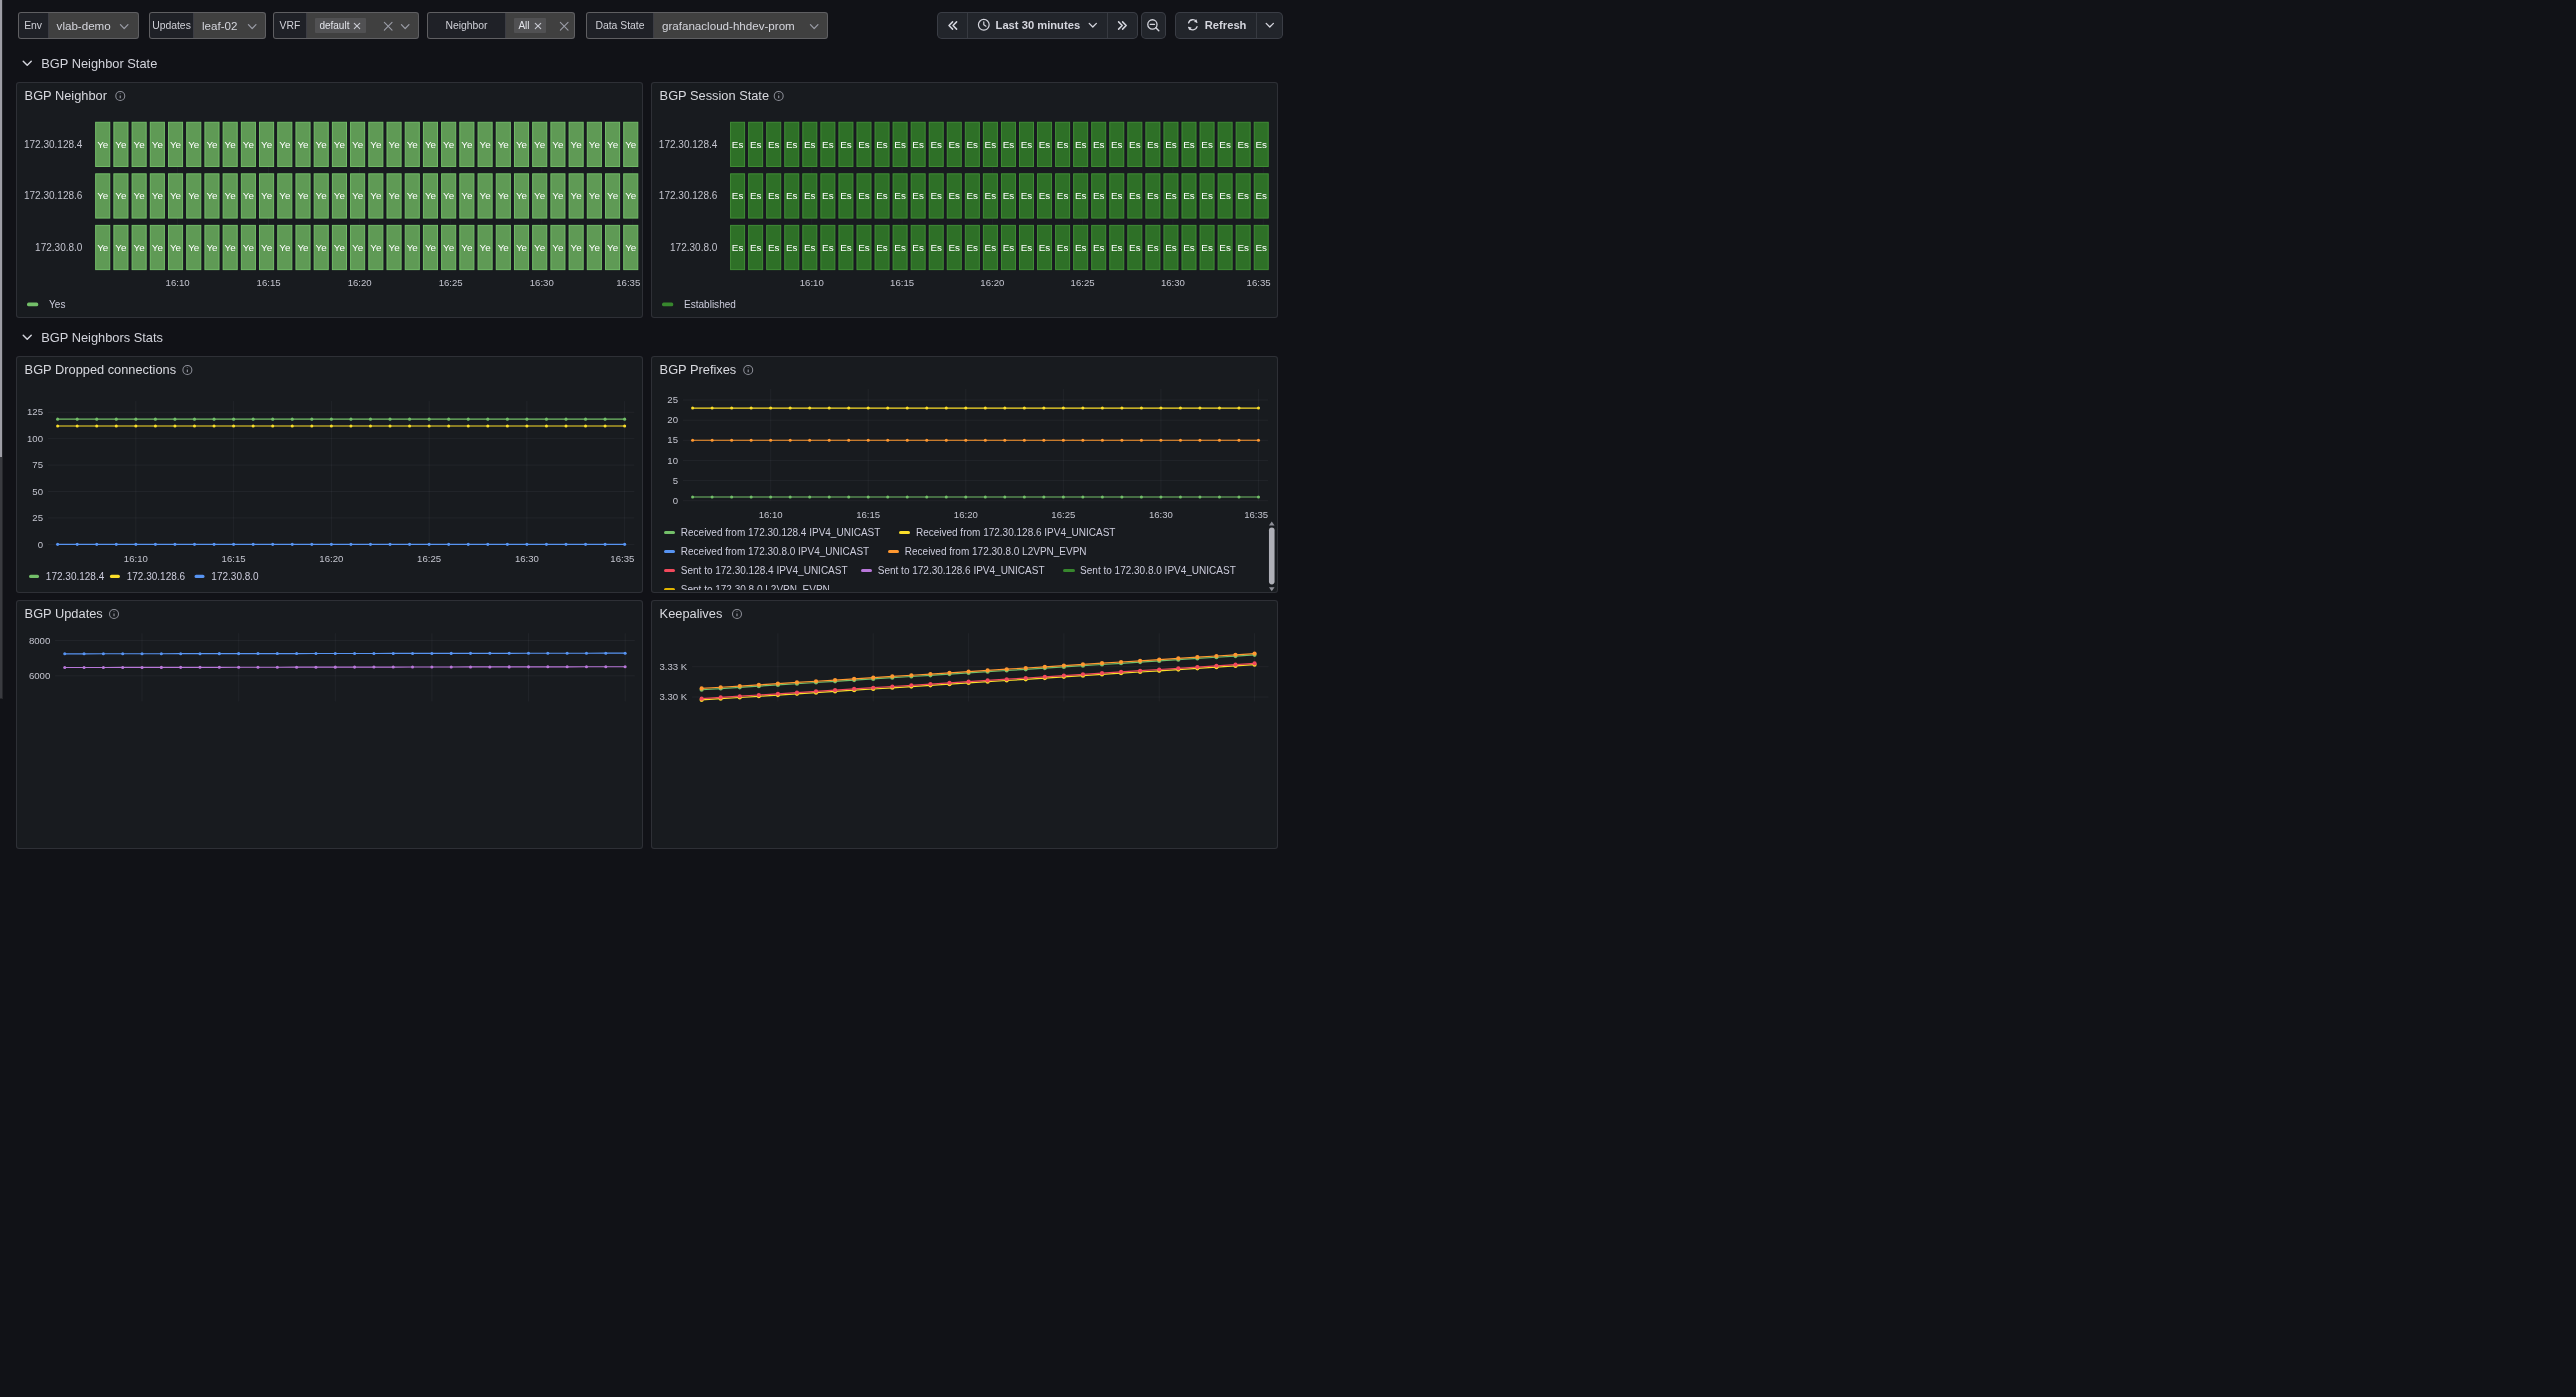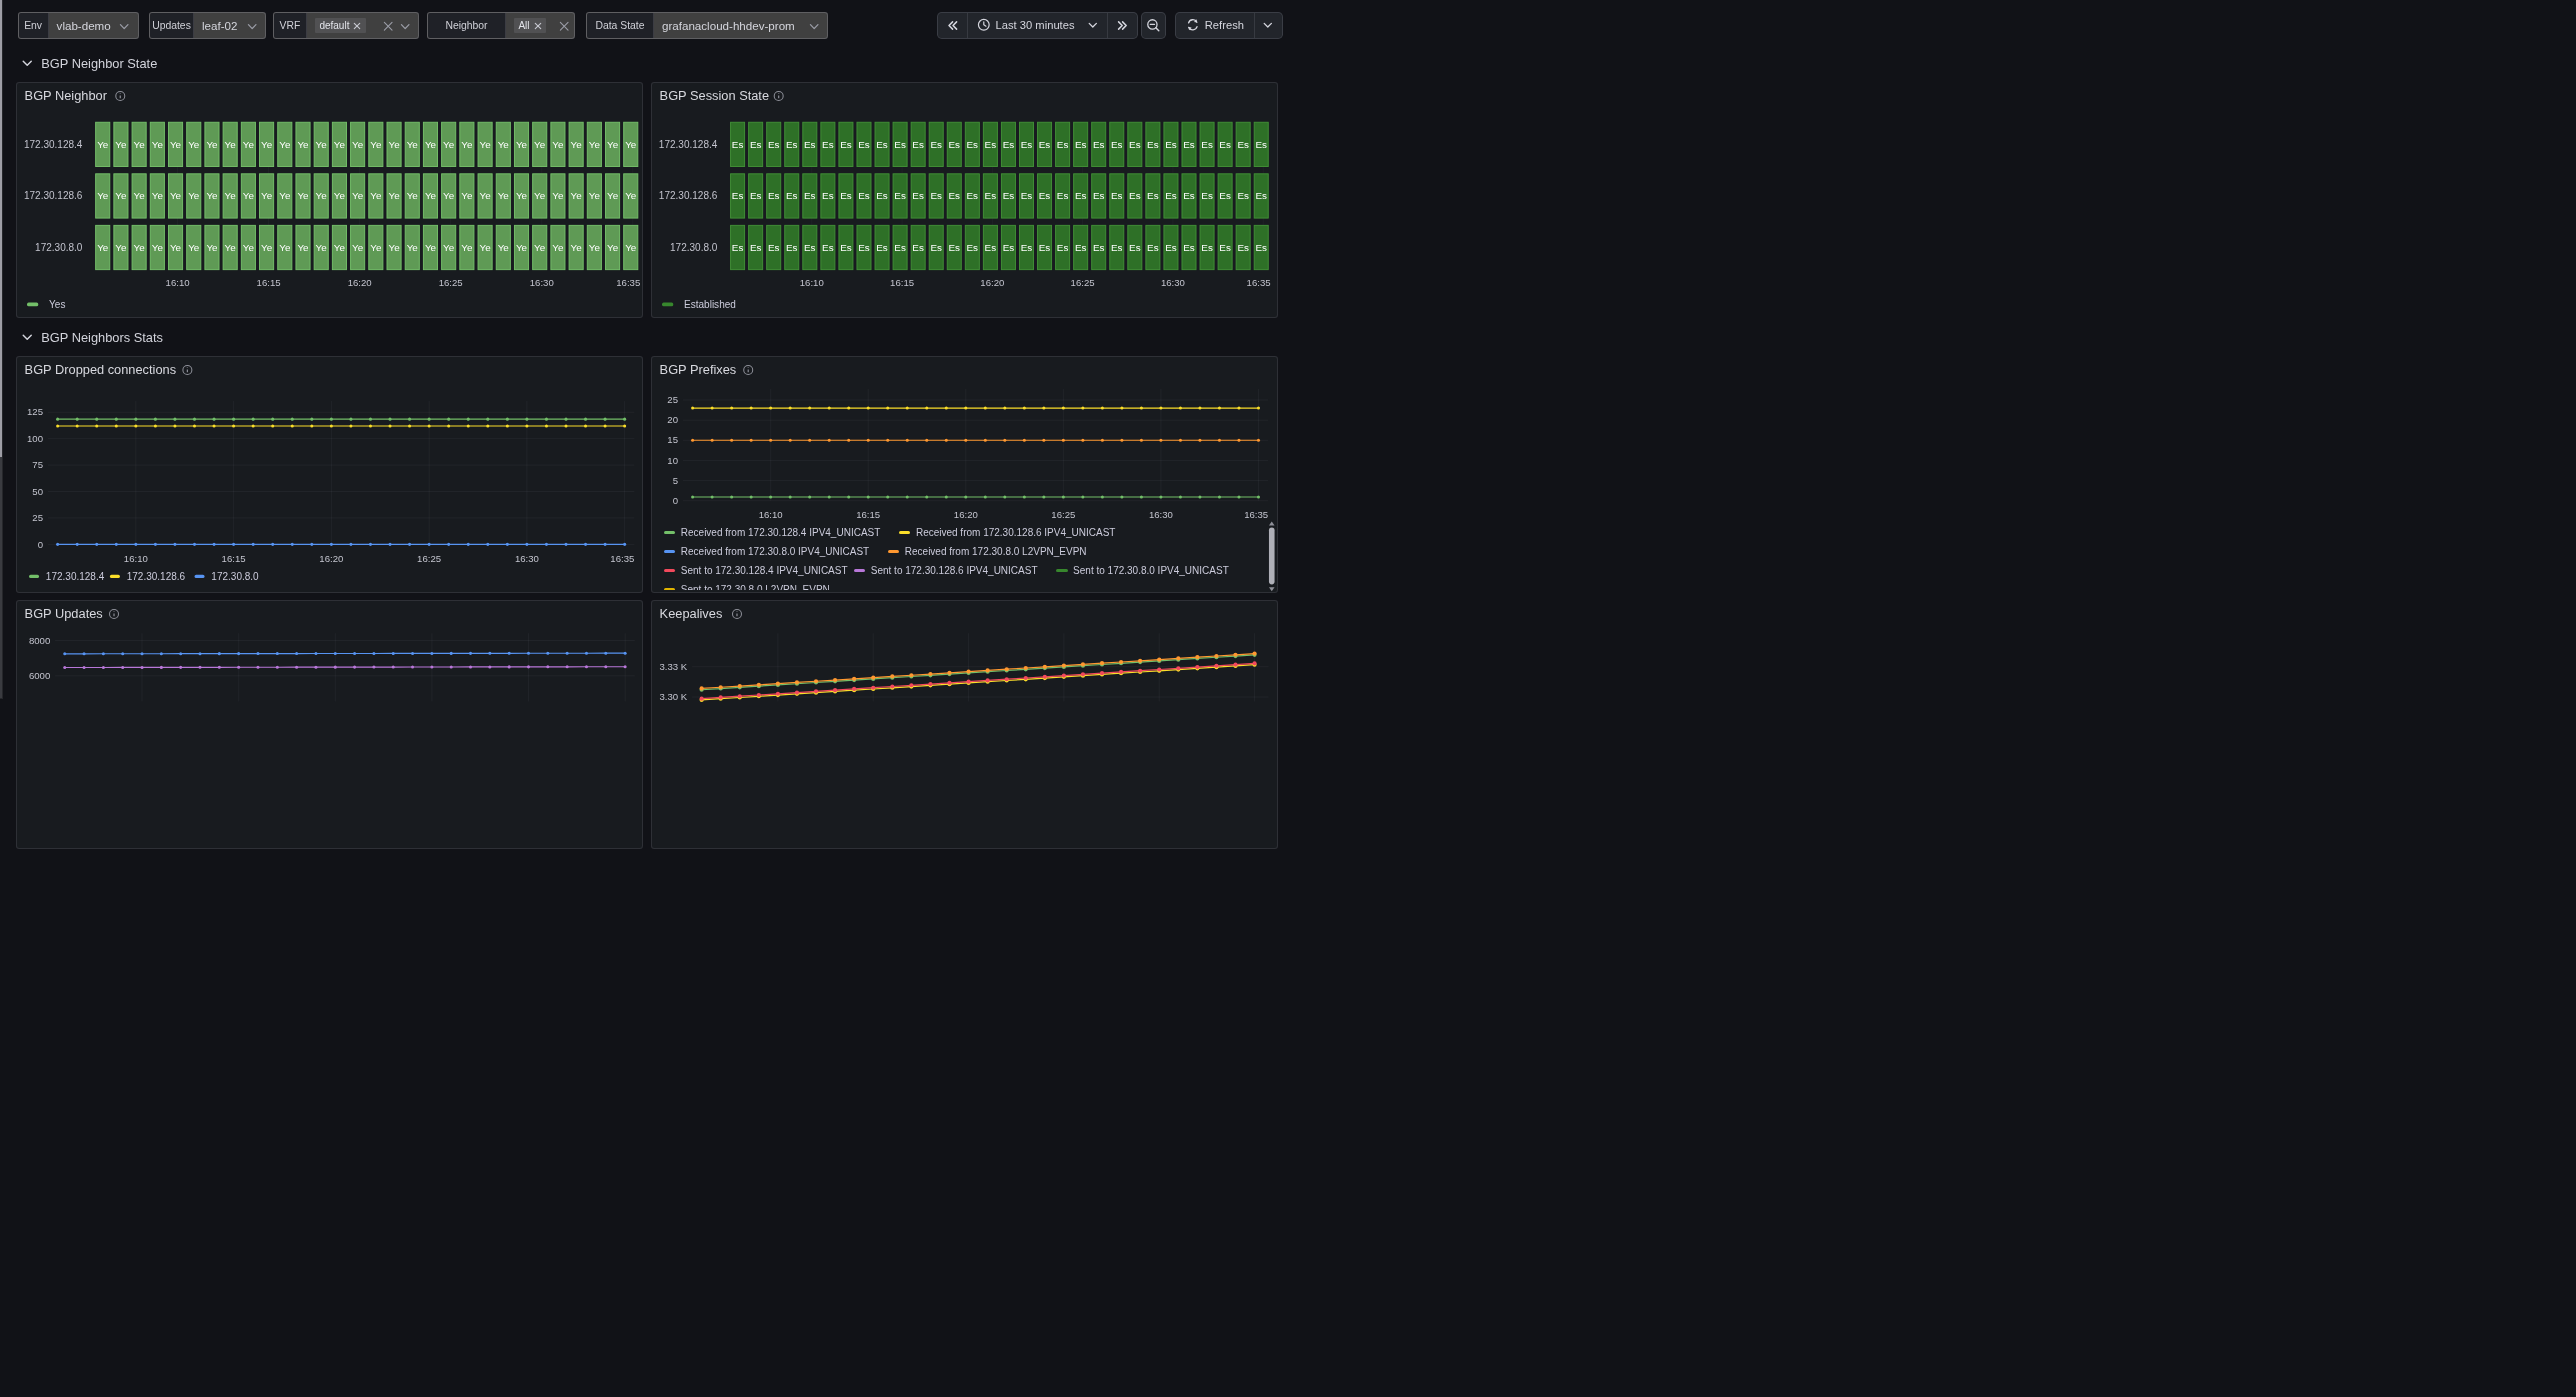--- a/index.html
+++ b/index.html
@@ -6,21 +6,21 @@
 .panel { position:absolute; background:#181b1f; border:0.8px solid rgba(204,204,220,0.12); border-radius:3.2px; overflow:hidden; }
 .abs { position:absolute; }
 .fbox { position:absolute; top:12.4px; height:27px; display:flex; align-items:stretch;
   border:0.8px solid rgba(204,204,220,0.22); border-radius:3.2px; overflow:hidden; background:#404040; }
 .flabel { background:#1f2127; color:#d0d1d8; font-size:10.4px; font-weight:400; display:flex; align-items:center;
   justify-content:center; border-right:0.8px solid rgba(204,204,220,0.16); white-space:nowrap; flex:none; }
 .fval { display:flex; align-items:center; color:#d4d5dc; font-size:11.6px; padding:0 8px; gap:6.4px; white-space:nowrap; }
 .tag { background:rgba(204,204,220,0.12); border-radius:1px; padding:2px 4.4px; font-size:10px; color:#e3e4ea;
   display:flex; align-items:center; gap:4px; }
 .btn { position:absolute; top:12px; height:26.5px; background:#22252b; border:0.8px solid rgba(204,204,220,0.15);
-  border-radius:4.8px; display:flex; align-items:center; color:#d5d6de; font-size:11.2px; font-weight:400; }
+  border-radius:4.8px; display:flex; align-items:center; color:#d5d6de; font-size:11.2px; font-weight:700; }
 .seg { display:flex; align-items:center; height:100%; padding:0 8px; }
 .segdiv { width:0.8px; height:100%; background:rgba(204,204,220,0.13); }
 </style></head><body>
 <div class="abs" style="left:0;top:0;width:3.2px;height:699px;background:#26272b"></div>
 <div class="abs" style="left:0;top:0;width:1.6px;height:457px;background:#9e9ea6"></div>
 <div class="abs" style="left:0;top:457px;width:1.6px;height:241px;background:#3a3b40"></div>
 <div class="fbox" style="left:17.6px;width:121px">
     <div class="flabel" style="width:30px">Env</div>
     <div class="fval" style="flex:1;justify-content:space-between">
       <span>vlab-demo</span>
@@ -846,21 +846,21 @@
         <span style="margin-right:18.4px;white-space:nowrap">Received from 172.30.128.6 IPV4_UNICAST</span>
       </div>
       <div style="display:flex;align-items:center;height:19px">
         <span style="width:11.6px;height:3.7px;border-radius:1.6px;background:#5794f2;margin-right:5.6px;flex:none"></span>
         <span style="margin-right:18.4px;white-space:nowrap">Received from 172.30.8.0 IPV4_UNICAST</span>
         <span style="width:11.6px;height:3.7px;border-radius:1.6px;background:#ff9830;margin-right:5.6px;flex:none"></span>
         <span style="margin-right:18.4px;white-space:nowrap">Received from 172.30.8.0 L2VPN_EVPN</span>
       </div>
       <div style="display:flex;align-items:center;height:19px">
         <span style="width:11.6px;height:3.7px;border-radius:1.6px;background:#f2495c;margin-right:5.6px;flex:none"></span>
-        <span style="margin-right:6px;white-space:nowrap">Sent to 172.30.128.4 IPV4_UNICAST</span>
+        <span style="margin-right:13px;white-space:nowrap">Sent to 172.30.128.4 IPV4_UNICAST</span>
         <span style="width:11.6px;height:3.7px;border-radius:1.6px;background:#b877d9;margin-right:5.6px;flex:none"></span>
         <span style="margin-right:18.4px;white-space:nowrap">Sent to 172.30.128.6 IPV4_UNICAST</span>
         <span style="width:11.6px;height:3.7px;border-radius:1.6px;background:#37872d;margin-right:5.6px;flex:none"></span>
         <span style="margin-right:18.4px;white-space:nowrap">Sent to 172.30.8.0 IPV4_UNICAST</span>
       </div>
       <div style="display:flex;align-items:center;height:19px">
         <span style="width:11.6px;height:3.7px;border-radius:1.6px;background:#e0b400;margin-right:5.6px;flex:none"></span>
         <span style="margin-right:18.4px;white-space:nowrap">Sent to 172.30.8.0 L2VPN_EVPN</span>
       </div>
     </div>

